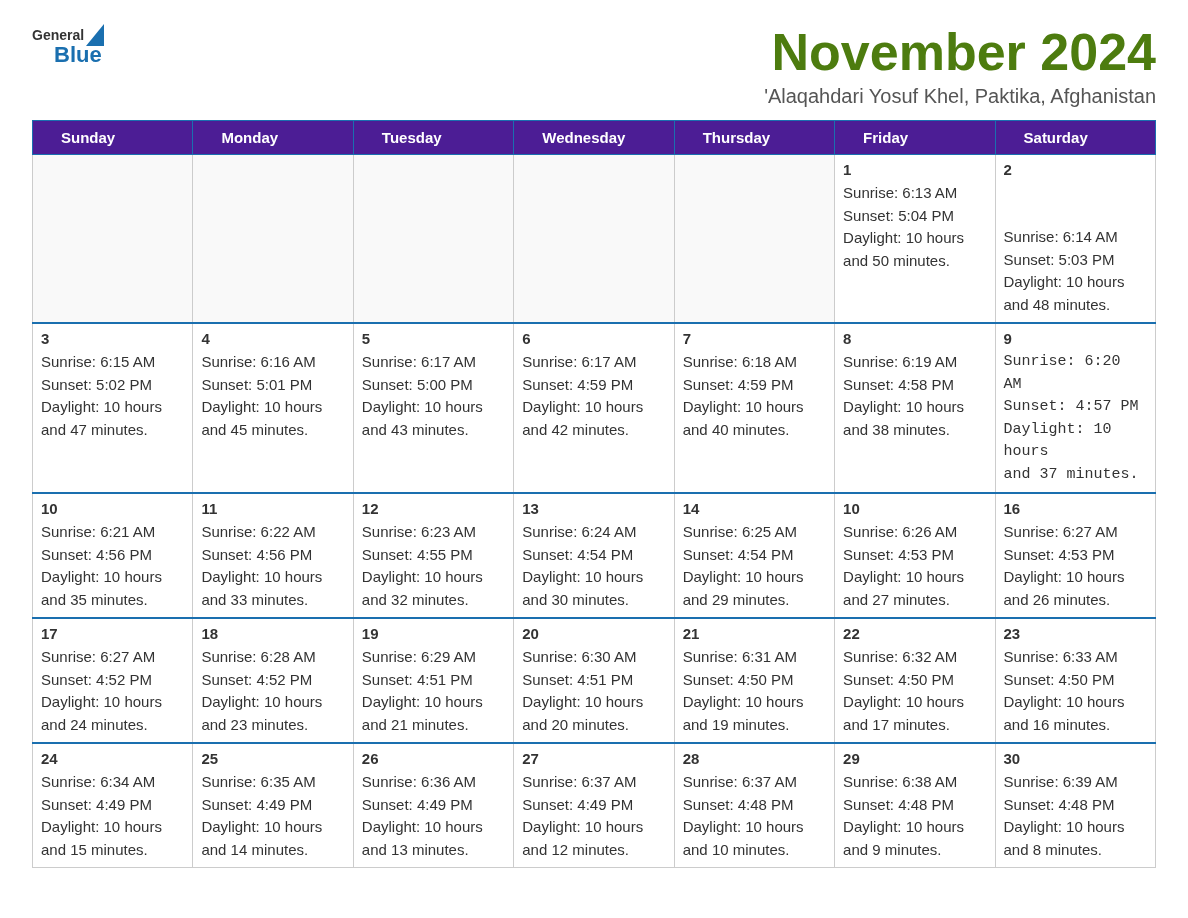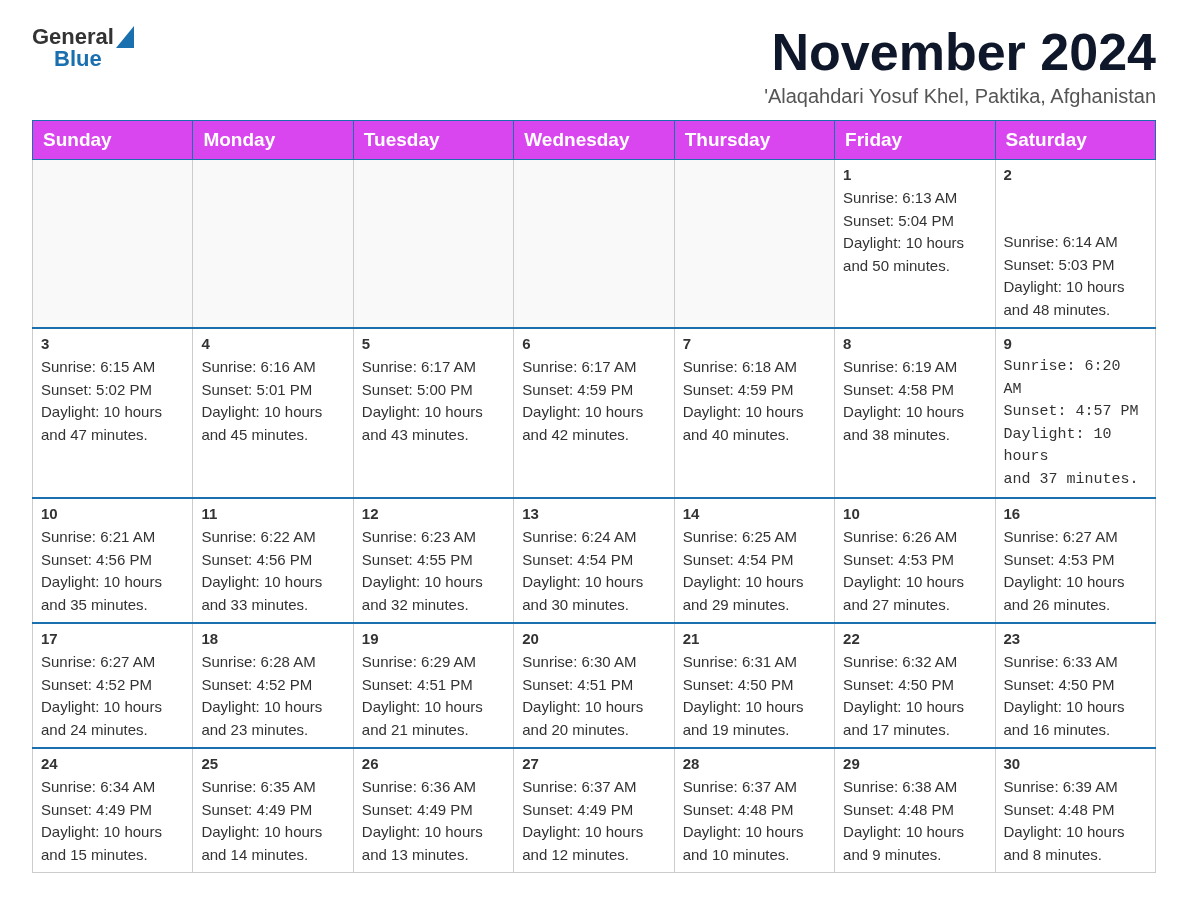--- a/index.html
+++ b/index.html
@@ -30,38 +30,38 @@
       align-items: center;
       margin-top: -4px;
       margin-left: 2px;
     }
     .title-section {
       text-align: right;
     }
     .month-title {
       font-size: 52px;
       font-weight: bold;
-      color: #0f172a;
+      color: #4d7c0f;
       line-height: 1.1;
     }
     .location {
       font-size: 20px;
       color: #555;
       margin-top: 4px;
     }
     .calendar {
       width: 100%;
       border-collapse: collapse;
       margin-top: 8px;
     }
     .calendar th {
-      background-color: #d946ef;
+      background-color: #4c1d95;
       color: #fff;
-      padding: 8px 10px;
-      font-size: 19px;
+      padding: 8px 28px;
+      font-size: 15px;
       font-weight: bold;
       text-align: left;
       border: 1px solid #1a6faf;
     }
     .calendar td {
       border: 1px solid #ccc;
       vertical-align: top;
       padding: 6px 8px;
       width: 14.28%;
       height: 110px;
@@ -84,21 +84,21 @@
     .row-divider td {
       border-top: 2px solid #1a6faf;
     }
   </style>
 </head>
 <body>
 
 <div class="header">
   <div class="logo-wrapper">
     <div class="logo-line1">
-      <span style="font-size:22px;font-weight:bold;color:#333;">General</span>
+      <span style="font-size:14px;font-weight:bold;color:#333;">General</span>
       <svg width="18" height="22" viewBox="0 0 18 22" style="margin-left:2px;margin-bottom:0px;">
         <polygon points="0,22 18,22 18,0" fill="#1a6faf"></polygon>
       </svg>
     </div>
     <div class="logo-line2">
       <span style="font-size:22px;font-weight:bold;color:#1a6faf;margin-left:20px;">Blue</span>
     </div>
   </div>
   <div class="title-section">
     <div class="month-title">November 2024</div>

